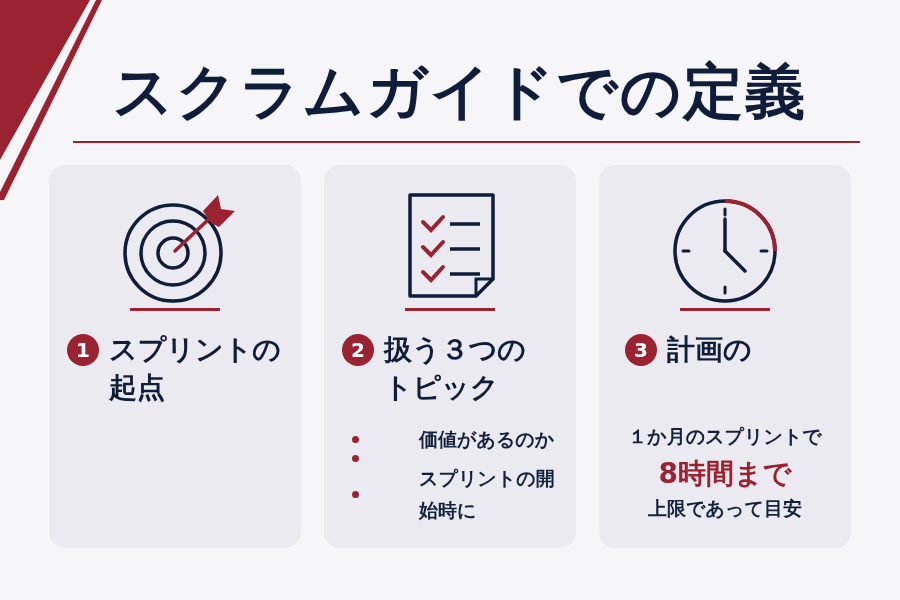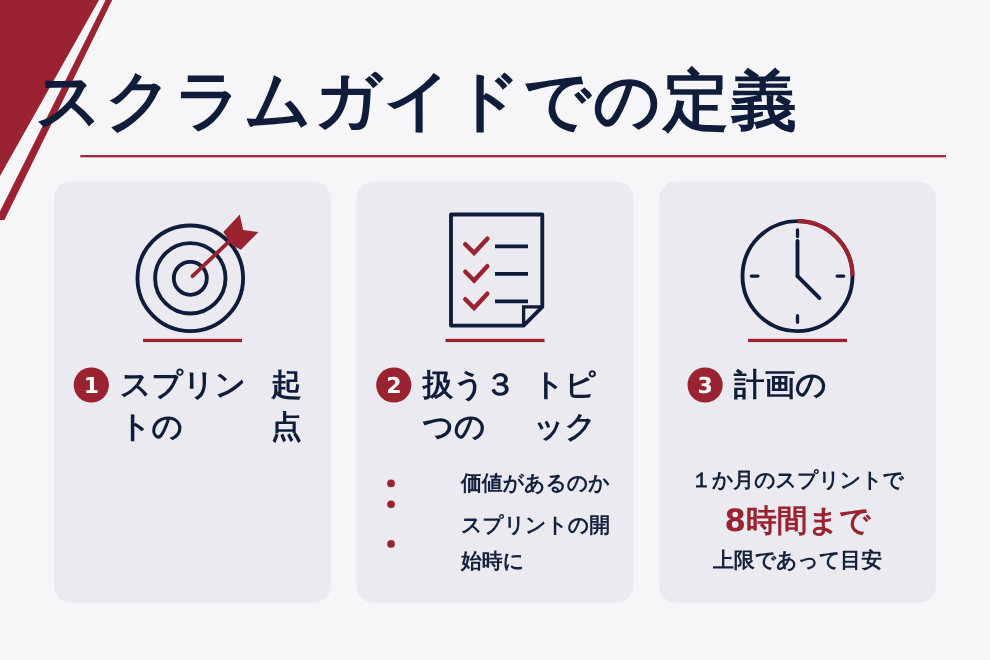--- a/index.html
+++ b/index.html
@@ -6,22 +6,22 @@
   html, body { width: 900px; height: 600px; overflow: hidden; }
   body {
     background: #f6f6f9;
     font-family: "DejaVu Sans", "Liberation Sans", sans-serif;
     color: #0f1d3a;
     position: relative;
   }
   .corner { position: absolute; left: 0; top: 0; width: 110px; height: 200px; }
   .title {
     position: absolute; left: 0; right: 0; top: 52px;
-    text-align: left; font-size: 60px; font-weight: bold;
-    letter-spacing: 2px; color: #0f1d3a; padding-left: 32px;
+    text-align: center; font-size: 60px; font-weight: bold;
+    letter-spacing: 2px; color: #0f1d3a; padding-left: 20px;
   }
   .title-rule {
     position: absolute; left: 73px; top: 141px; width: 787px; height: 2px;
     background: #9a2231;
   }
   .card {
     position: absolute; top: 165px; width: 252px; height: 383px;
     background: #ebeaf0; border-radius: 16px;
   }
   .card.c1 { left: 49px; }
@@ -37,21 +37,21 @@
     position: absolute; top: 166px; left: 18px; right: 10px;
     display: flex; align-items: flex-start;
     font-size: 28px; font-weight: bold; line-height: 38px; color: #0f1d3a;
   }
   .badge {
     flex: 0 0 32px; width: 32px; height: 32px; border-radius: 50%;
     background: #9a2231; color: #fff; font-size: 20px; font-weight: bold;
     display: flex; align-items: center; justify-content: center;
     margin-top: 3px; margin-right: 10px;
   }
-  .heading-text { display: flex; flex-direction: row; }
+  .heading-text { display: flex; flex-direction: column; }
   .body {
     position: absolute; left: 0; right: 0; top: 262px;
     text-align: center; font-size: 19px; font-weight: bold; line-height: 34px; color: #14213d;
   }
   .bullets { position: absolute; left: 28px; right: 8px; top: 258px; list-style: none; }
   .bullets li {
     display: flex; align-items: center; font-size: 19px; font-weight: bold;
     line-height: 32px; color: #14213d; gap: 48px;
   }
   .dot { width: 7px; height: 7px; border-radius: 50%; background: #9a2231; margin-right: 12px; flex: 0 0 7px; }

